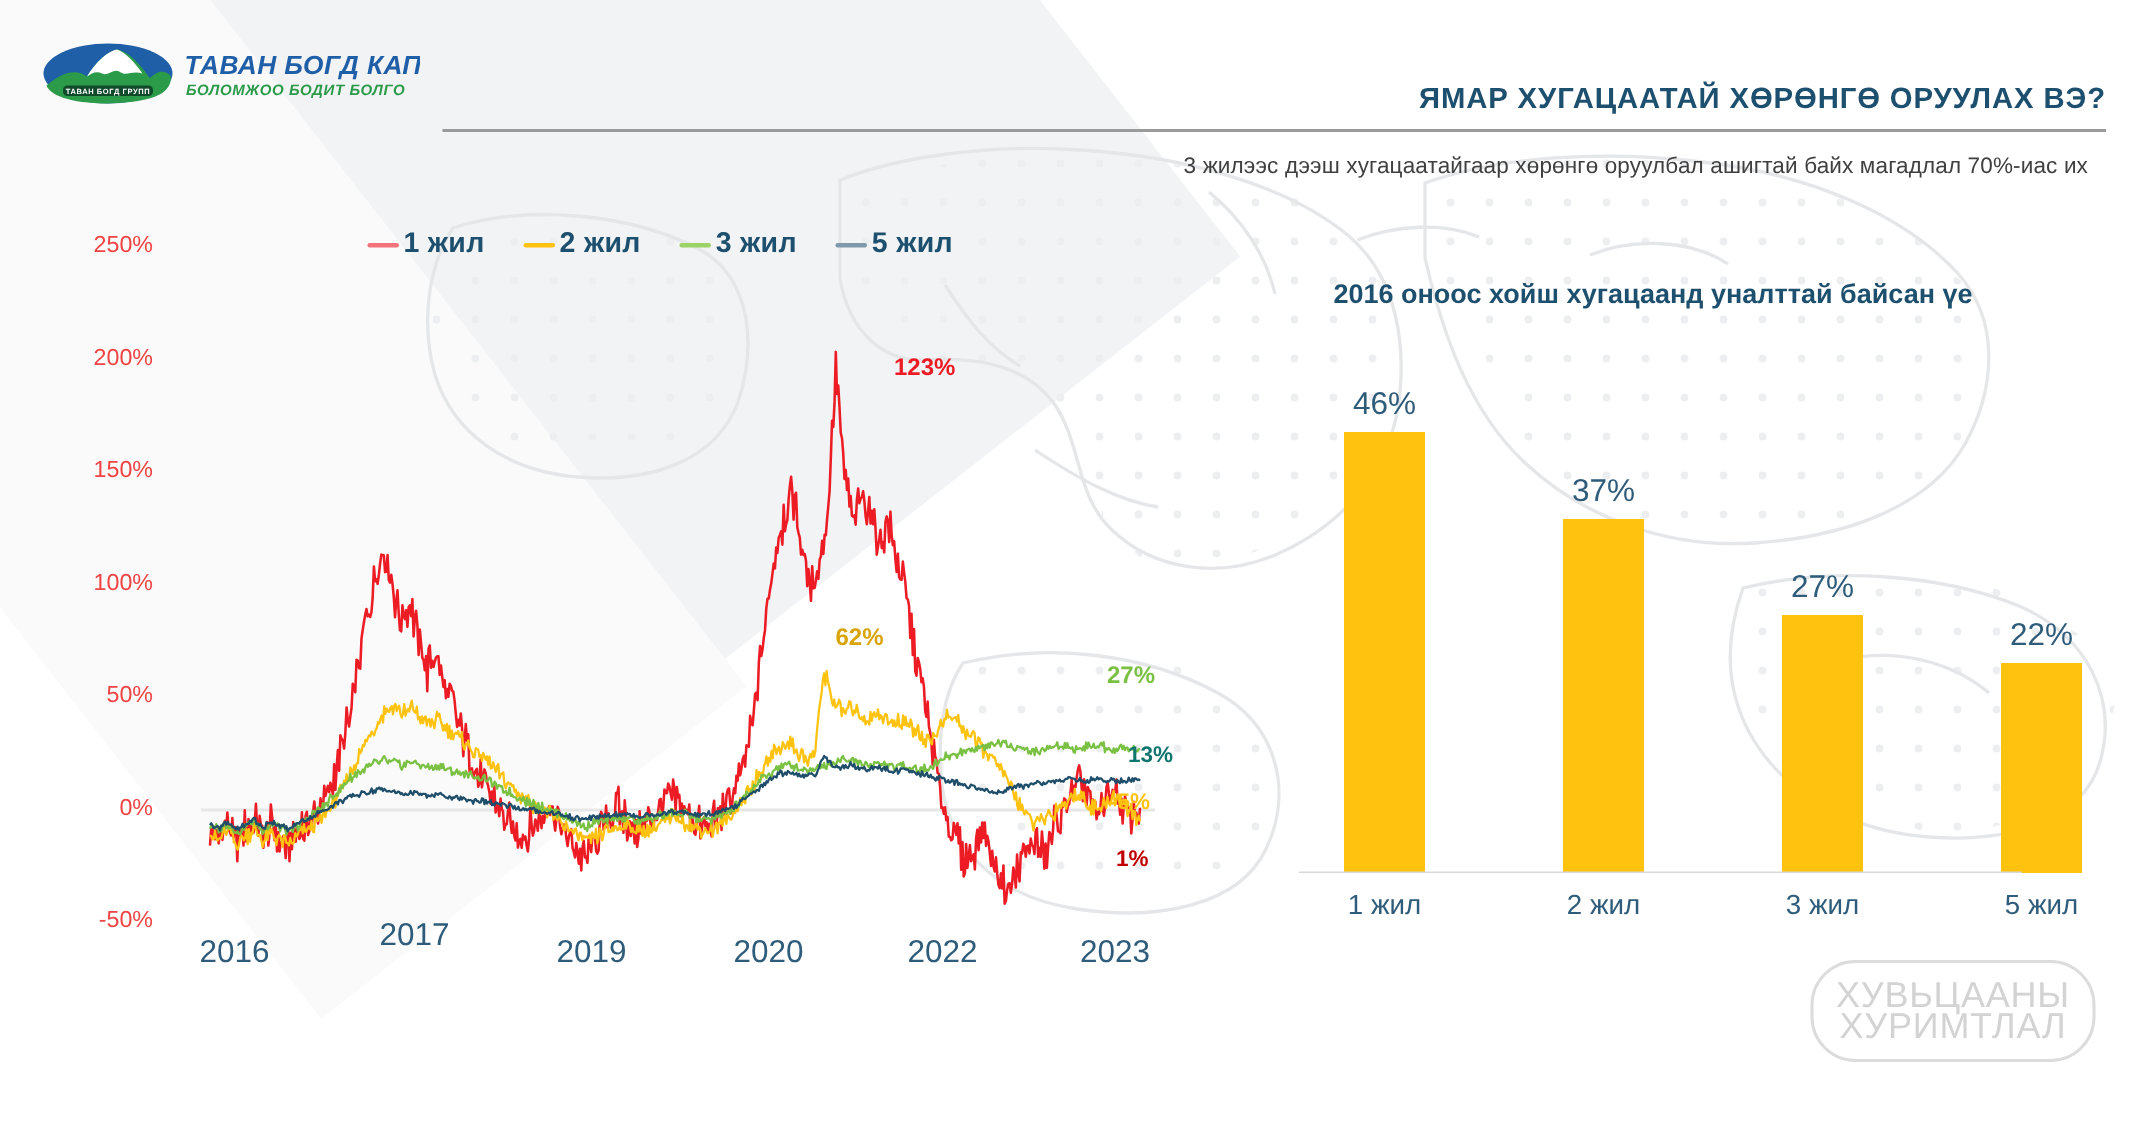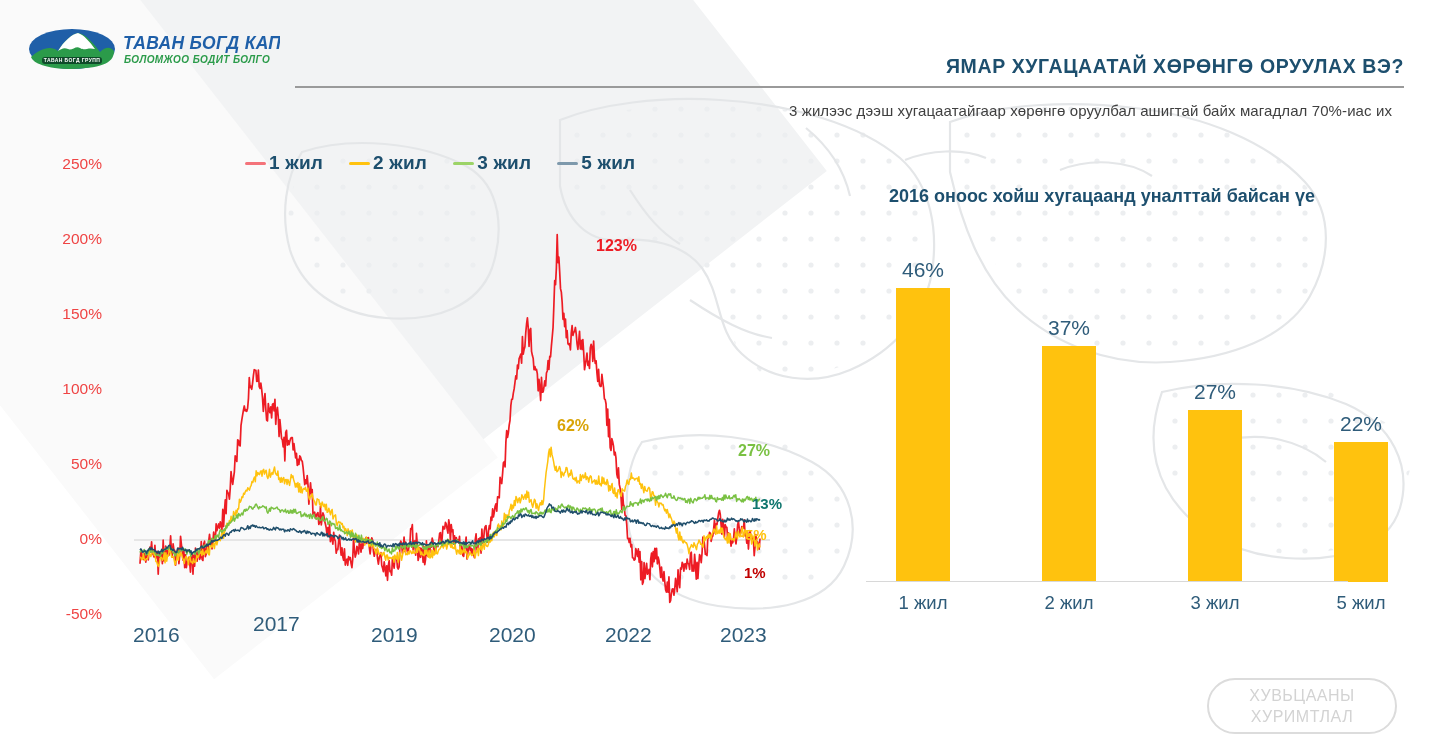--- a/index.html
+++ b/index.html
@@ -156,30 +156,30 @@
     position: absolute;
     top: 592px;
     width: 110px;
     text-align: center;
     font-size: 18.5px;
     color: #2f5c7a;
   }
   
   #watermark {
     position: absolute;
-    left: 1207px; top: 678px;
-    width: 190px; height: 56px;
+    left: 1207px; top: 640px;
+    width: 190px; height: 68px;
     border: 2px solid #dcdcdc;
     border-radius: 30px;
     display: flex;
     flex-direction: column;
     align-items: center;
     justify-content: center;
     color: #d3d3d3;
-    font-size: 16px;
+    font-size: 24px;
     line-height: 21px;
     letter-spacing: 0.5px;
   }
 </style>
 </head>
 <body>
 
 <div id="slide">
 
   <div id="bg-diagonal"></div>

